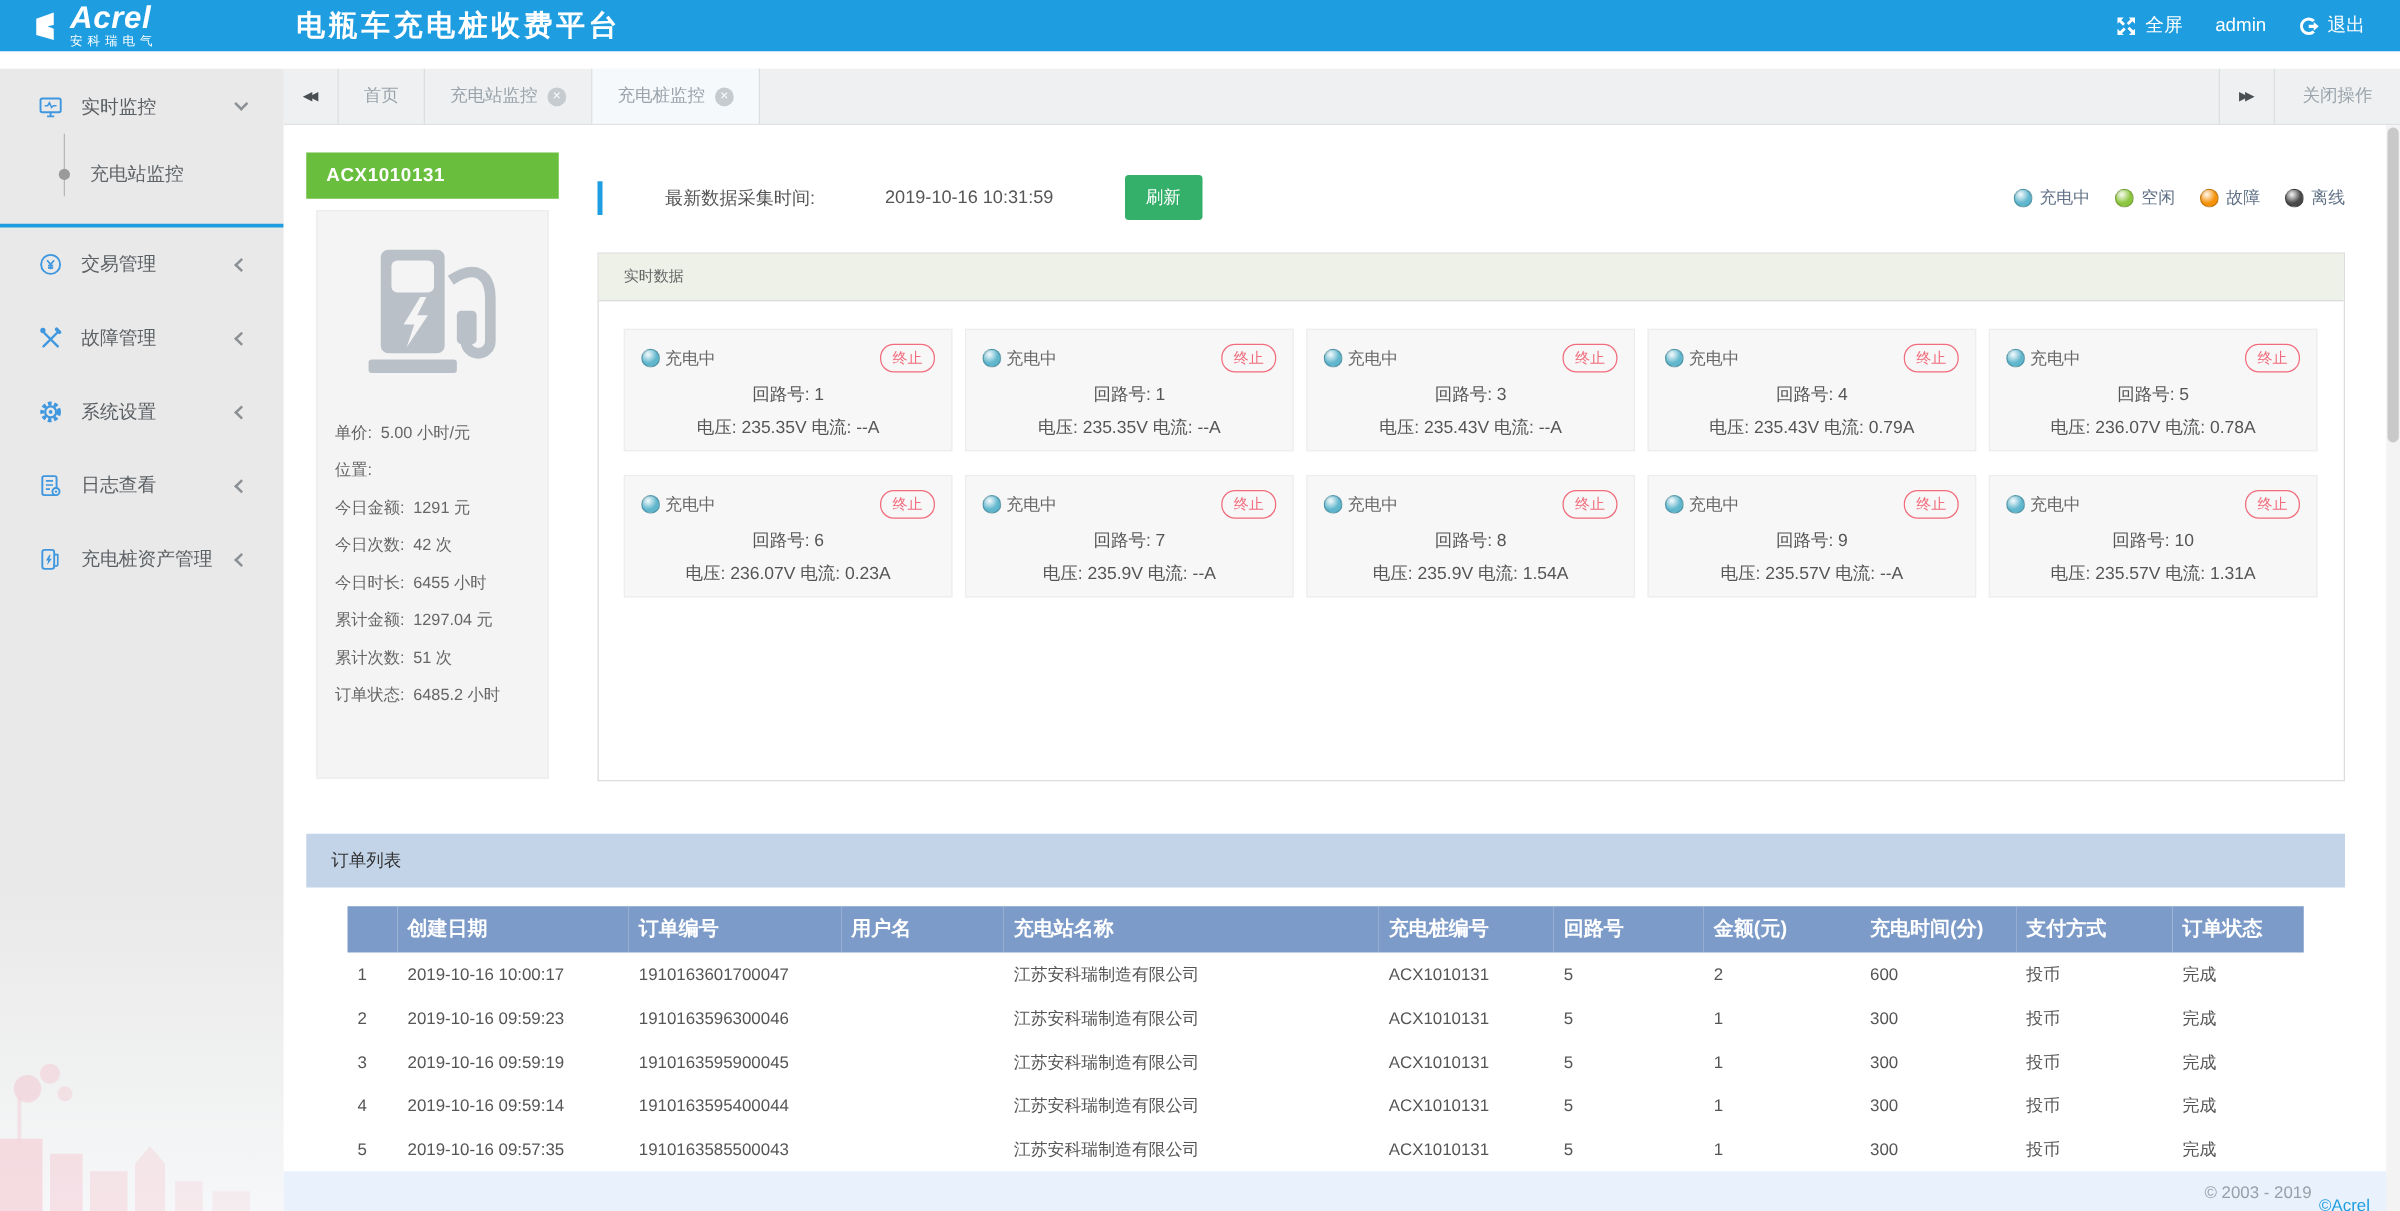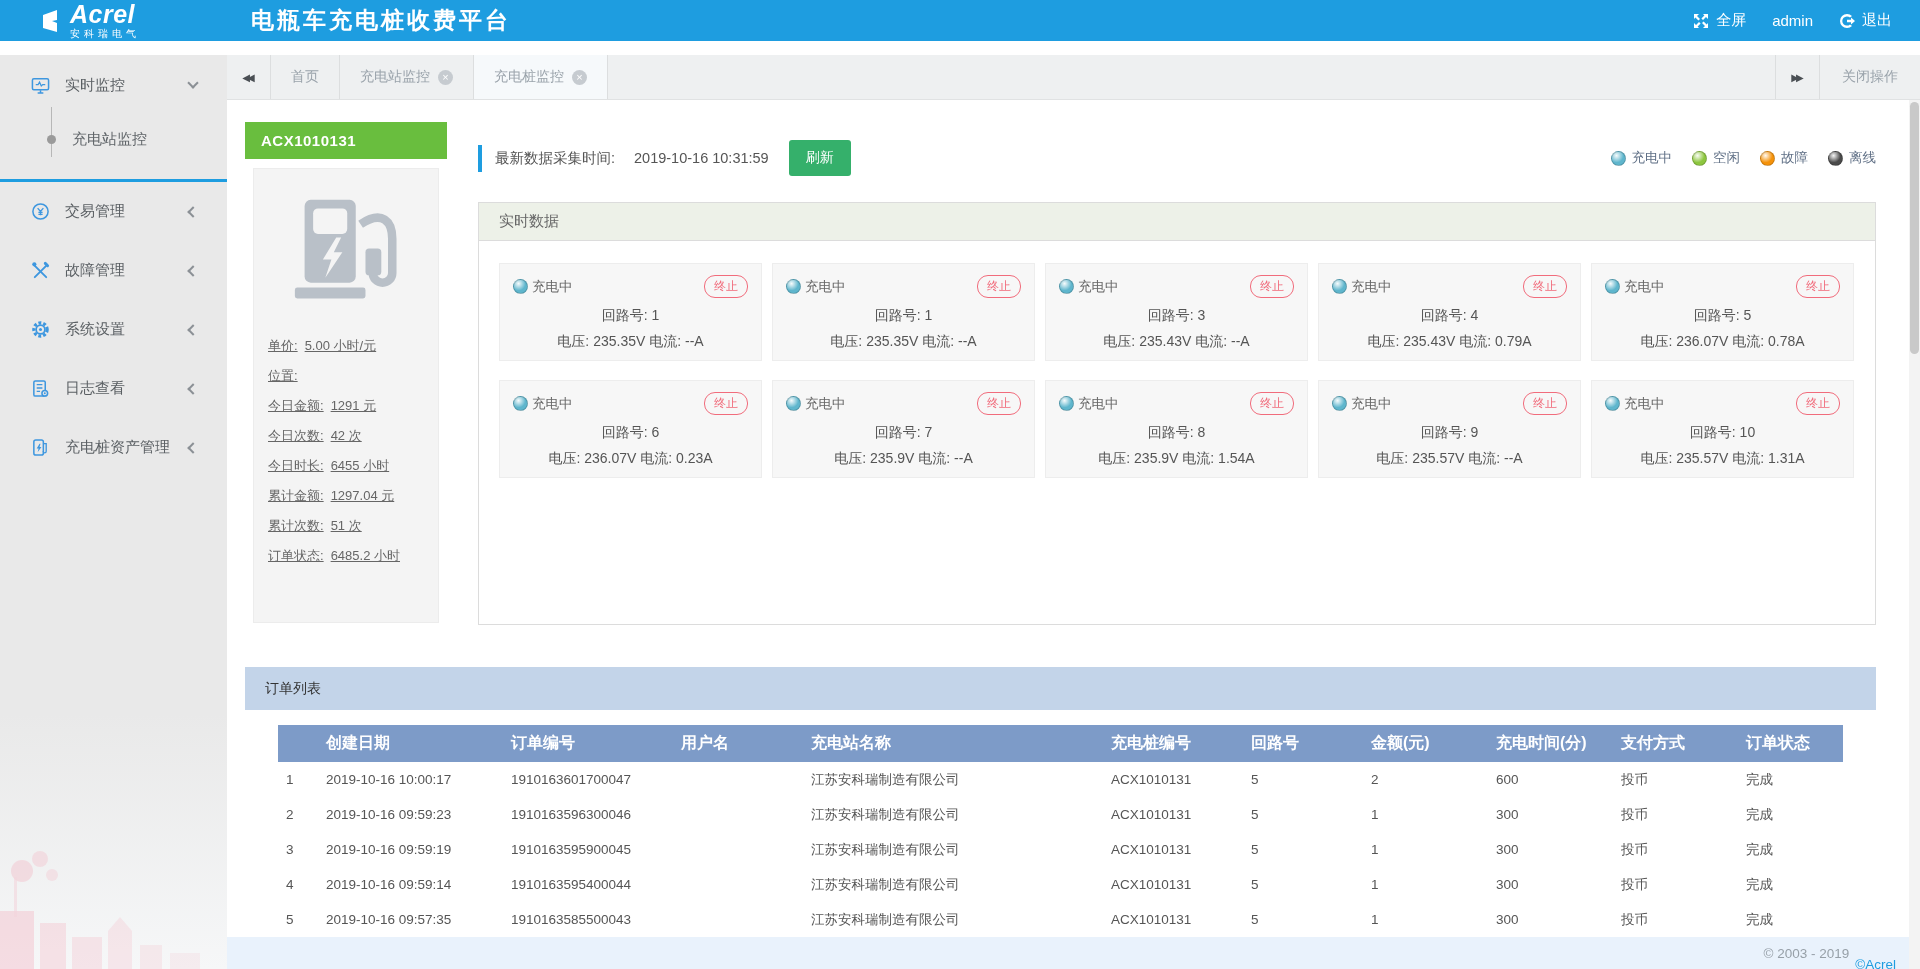--- a/index.html
+++ b/index.html
@@ -4,21 +4,21 @@
 <style>
   * { margin:0; padding:0; box-sizing:border-box; }
   html,body { background:#fff; }
   .screen {
     position:relative; width:1920px; height:969px; overflow:hidden;
     font-family:"Liberation Sans","DejaVu Sans",sans-serif; background:#fff;
   }
   
   .topbar {
     position:absolute; top:0; left:0; right:0; height:41px;
-    background:#1e9de0; color:#fff; display:flex; align-items:center;padding-left:14px;
+    background:#1e9de0; color:#fff; display:flex; align-items:center;
   }
   .logo-block { width:227px; padding-left:26px; display:flex; align-items:center; gap:6px; }
   .logo-text { display:flex; flex-direction:column; line-height:1; }
   .logo-brand { font-size:25px; font-weight:bold; font-style:italic; letter-spacing:0.5px; }
   .logo-sub { font-size:10px; letter-spacing:4px; margin-top:2px; }
   .app-title { font-size:23px; font-weight:bold; letter-spacing:3px; margin-left:10px; }
   .topbar-right { margin-left:auto; display:flex; align-items:center; gap:26px; padding-right:28px; font-size:15px; }
   .topbar-item { display:flex; align-items:center; gap:7px; cursor:pointer; }
   
   .tabbar {
@@ -55,38 +55,38 @@
   .plain-items .menu-item { height:59px; }
   .city-deco { position:absolute; left:0; bottom:0; width:227px; height:150px; opacity:0.5; }
   
   .content { position:absolute; left:227px; top:100px; right:0; bottom:32px; background:#fff; overflow:hidden; }
   
   .pile-card { position:absolute; left:18px; top:22px; width:202px; }
   .pile-header { height:37px; background:#69be3e; color:#fff; display:flex; align-items:center; padding-left:16px; font-size:15px; font-weight:bold; letter-spacing:0.5px; }
   .pile-body { margin:9px 8px 0; background:#f4f4f4; border:1px solid #ececec; padding:20px 14px 16px; min-height:455px; }
   .pile-icon-wrap { display:flex; justify-content:center; margin:6px 0 30px; }
   .pile-stats { font-size:13px; color:#666; }
-  .stat-line { display:flex; margin-bottom:12px; line-height:18px;text-decoration:underline; }
+  .stat-line { display:flex; margin-bottom:12px; line-height:18px; }
   .stat-label { margin-right:7px; white-space:nowrap; }
   .stat-value { white-space:nowrap; }
   
-  .info-row { position:absolute; left:251px; top:40px; right:44px; height:36px; display:flex; align-items:center; }
+  .info-row { position:absolute; left:251px; top:40px; right:44px; height:36px; display:flex; align-items:center;gap:37px; }
   .blue-bar { width:4px; height:27px; background:#1e9de0; margin-right:13px; }
   .collect-label, .collect-time { font-size:14.5px; color:#555; }
   .collect-time { margin-left:19px; }
   .refresh-btn { margin-left:20px; background:#35b06b; color:#fff; border:none; border-radius:3px;
     padding:9px 17px; font-size:14px; cursor:pointer; font-family:inherit; }
   .legend { margin-left:auto; display:flex; align-items:center; gap:20px; font-size:13.5px; color:#607086; }
   .legend-item { display:flex; align-items:center; gap:6px; }
   .sphere { width:15px; height:15px; border-radius:50%; border:1px solid rgba(0,0,0,0.18);
     background-image:radial-gradient(circle at 35% 28%, rgba(255,255,255,0.95), rgba(255,255,255,0) 55%); }
   
   .rt-panel { position:absolute; left:251px; top:102px; width:1398px; height:423px; border:1px solid #dcdcdc; background:#fff; }
   .rt-header { height:38px; background:#edf1e8; border-bottom:1px solid #dcdcdc; display:flex; align-items:center;
-    padding-left:20px; font-size:15px; color:#666; }
+    padding-left:20px; font-size:12px; color:#666; }
   .rt-body { padding:22px 20px; display:flex; flex-wrap:wrap; gap:19px 10px; }
   .circuit-card { width:263px; height:98px; background:#f7f7f7; border:1px solid #ededed; padding:11px 13px; }
   .cc-top { display:flex; align-items:center; }
   .cc-status { display:flex; align-items:center; gap:4px; font-size:13.5px; color:#666; }
   .terminate-btn { margin-left:auto; border:1px solid #f16c7c; color:#f16c7c; background:transparent;
     border-radius:11px; padding:2px 9px; font-size:12px; cursor:pointer; font-family:inherit; }
   .cc-circuit { text-align:center; font-size:14px; color:#555; margin-top:9px; }
   .cc-vi { text-align:center; font-size:14px; color:#555; margin-top:8px; }
   
   .orders { position:absolute; left:18px; top:567px; width:1631px; bottom:0; }

